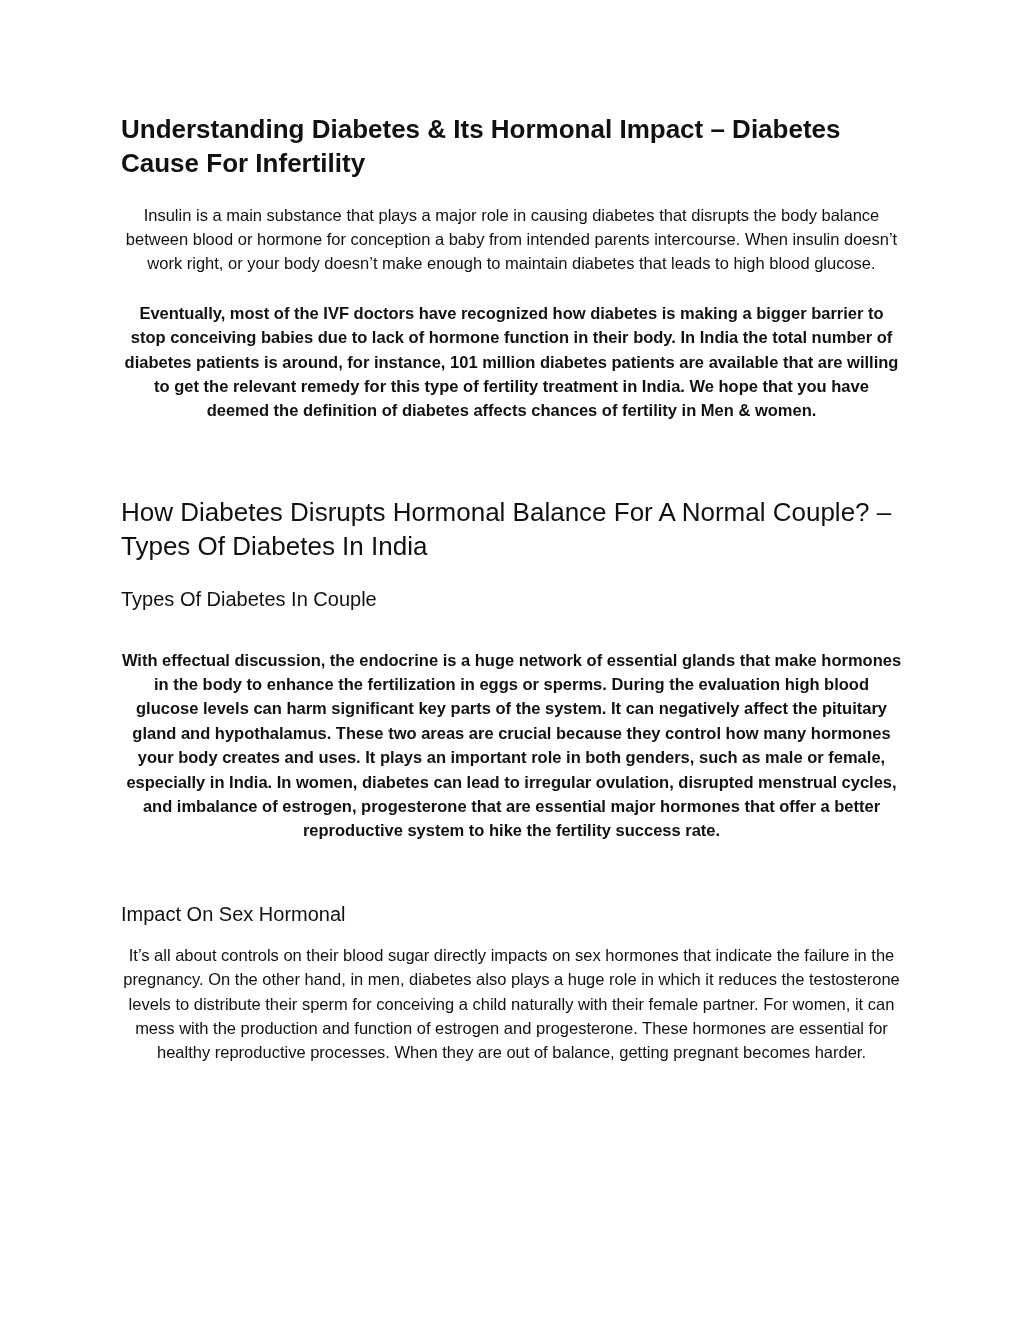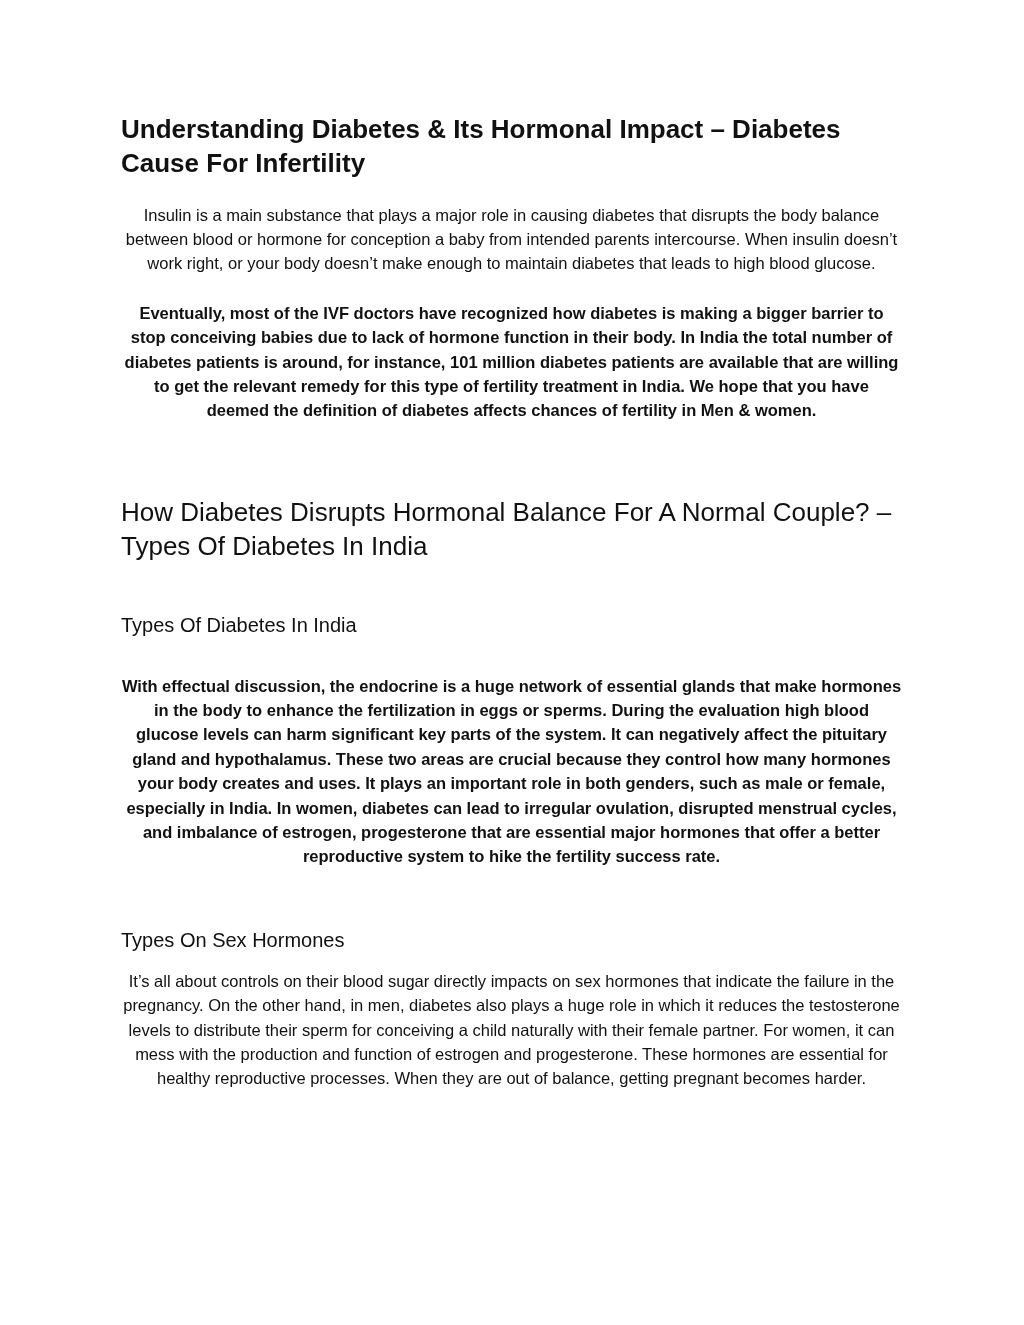--- a/index.html
+++ b/index.html
@@ -21,21 +21,21 @@
     line-height: 1.32;
     color: #111111;
     margin-bottom: 22px;
   }
   .h2 {
     font-size: 26px;
     font-weight: 400;
     line-height: 1.32;
     color: #111111;
     margin-top: 72px;
-    margin-bottom: 48px;
+    margin-bottom: 22px;
   }
   .h3 {
     font-size: 20px;
     font-weight: 400;
     color: #111111;
     line-height: 1.3;
     margin-bottom: 36px;
   }
   .h3.tight {
     margin-bottom: 16px;
@@ -58,21 +58,21 @@
 <div class="page">
 
   <h1 class="h1">Understanding Diabetes &amp; Its Hormonal Impact – Diabetes Cause For Infertility</h1>
 
   <p class="para">Insulin is a main substance that plays a major role in causing diabetes that disrupts the body balance between blood or hormone for conception a baby from intended parents intercourse. When insulin doesn’t work right, or your body doesn’t make enough to maintain diabetes that leads to high blood glucose.</p>
 
   <p class="para gap-after">Eventually, most of the IVF doctors have recognized how diabetes is making a bigger barrier to stop conceiving babies due to lack of hormone function in their body. In India the total number of diabetes patients is around, for instance, 101 million diabetes patients are available that are willing to get the relevant remedy for this type of fertility treatment in India. We hope that you have deemed the definition of diabetes affects chances of fertility in Men &amp; women.</p>
 
   <h2 class="h2">How Diabetes Disrupts Hormonal Balance For A Normal Couple? – Types Of Diabetes In India</h2>
 
-  <h3 class="h3">Types Of Diabetes In India</h3>
+  <h3 class="h3">Types Of Diabetes In Couple</h3>
 
   <p class="para gap-after">With effectual discussion, the endocrine is a huge network of essential glands that make hormones in the body to enhance the fertilization in eggs or sperms. During the evaluation high blood glucose levels can harm significant key parts of the system. It can negatively affect the pituitary gland and hypothalamus. These two areas are crucial because they control how many hormones your body creates and uses. It plays an important role in both genders, such as male or female, especially in India. In women, diabetes can lead to irregular ovulation, disrupted menstrual cycles, and imbalance of estrogen, progesterone that are essential major hormones that offer a better reproductive system to hike the fertility success rate.</p>
 
-  <h3 class="h3 tight">Types On Sex Hormones</h3>
+  <h3 class="h3 tight">Impact On Sex Hormonal</h3>
 
   <p class="para">It’s all about controls on their blood sugar directly impacts on sex hormones that indicate the failure in the pregnancy. On the other hand, in men, diabetes also plays a huge role in which it reduces the testosterone levels to distribute their sperm for conceiving a child naturally with their female partner. For women, it can mess with the production and function of estrogen and progesterone. These hormones are essential for healthy reproductive processes. When they are out of balance, getting pregnant becomes harder.</p>
 
 </div>
 
 </body></html>

